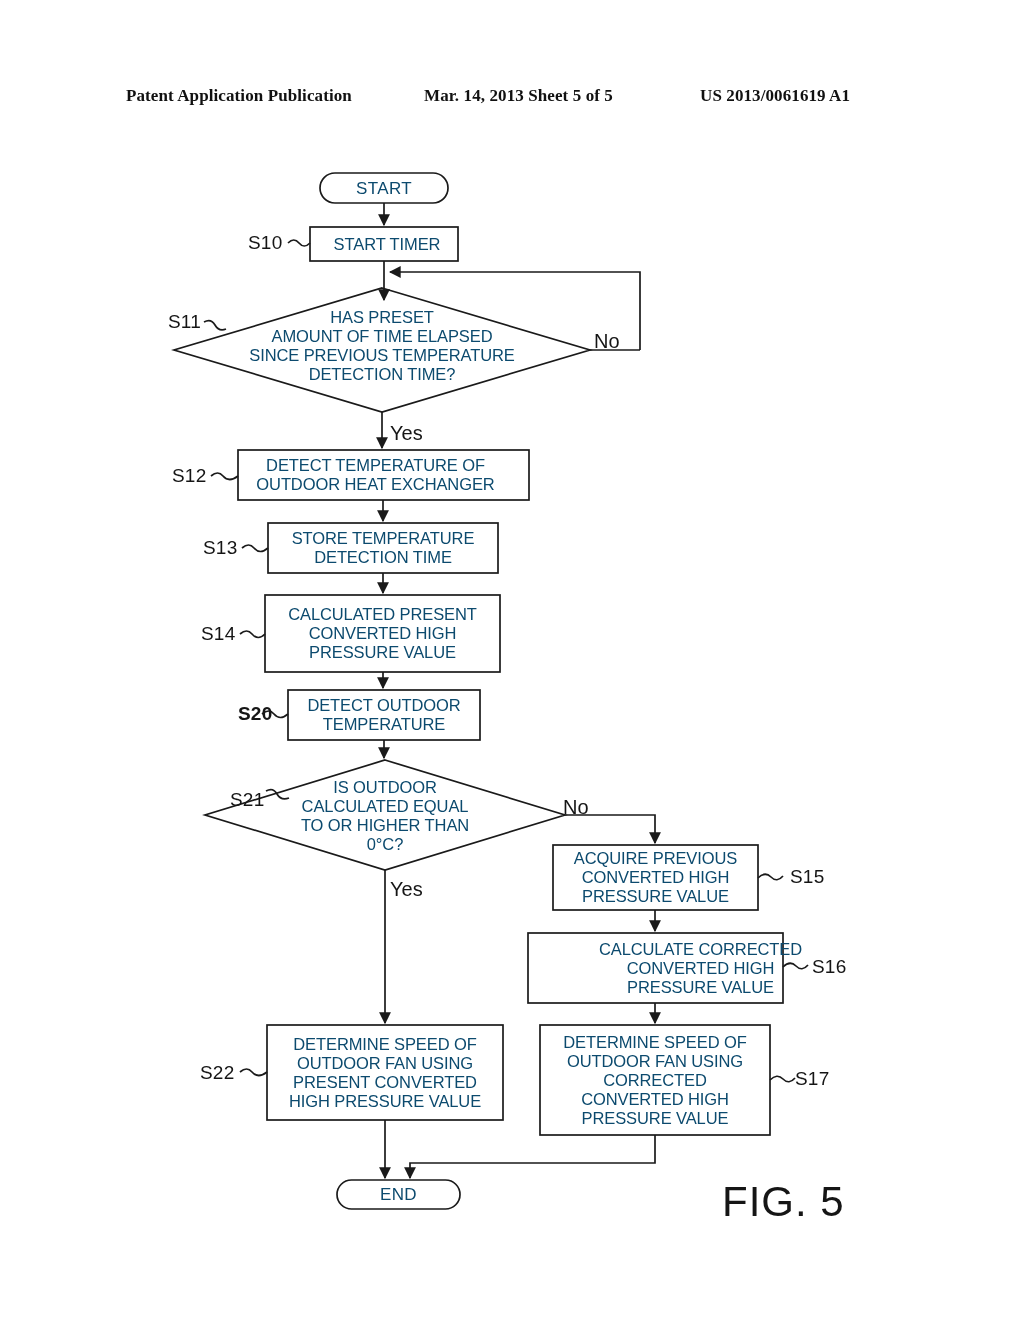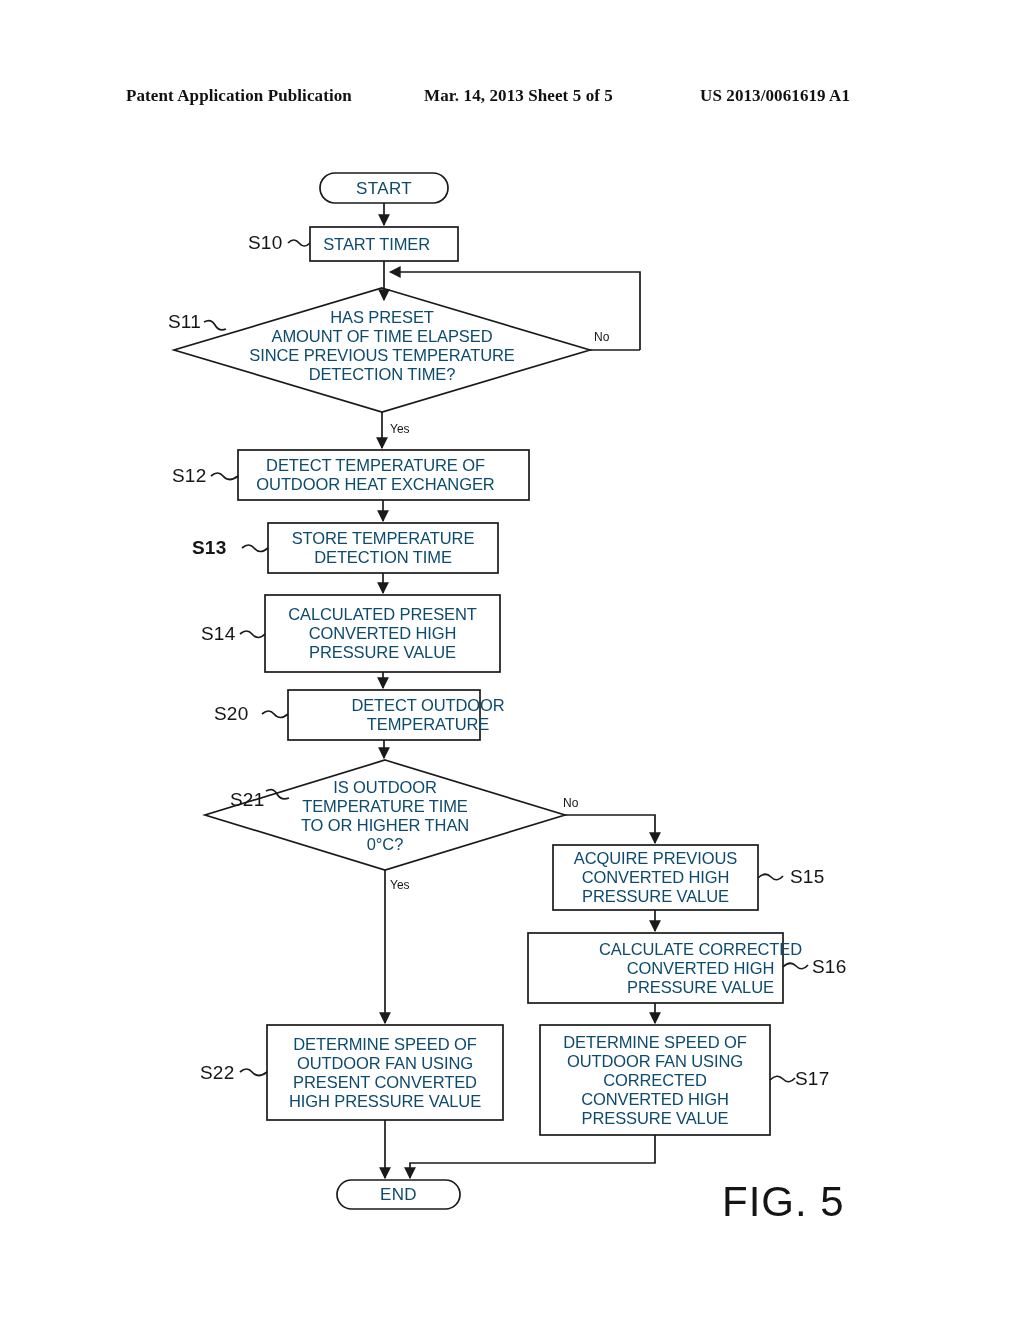--- a/index.html
+++ b/index.html
@@ -69,21 +69,21 @@
     font-size: 19px;
     letter-spacing: 0.2px;
     color: #151515;
     white-space: nowrap;
   }
 
   
   .branch-label {
     position: absolute;
     font-family: "Liberation Sans", sans-serif;
-    font-size: 12px;
+    font-size: 20px;
     color: #151515;
     white-space: nowrap;
   }
 
   
   .fig-caption {
     position: absolute;
     left: 722px;
     top: 1178px;
     font-family: "Liberation Sans", sans-serif;
@@ -174,21 +174,21 @@
       <path d="M 783 967 q 7 -7 13 -1 q 6 6 12 -1"></path>
       <path d="M 240 1072 q 7 -6 12 0 q 6 7 15 0"></path>
       <path d="M 770 1080 q 7 -7 13 -1 q 6 6 12 -1"></path>
     </g>
   </svg>
 
   <div class="node-text term-text" style="left:320px; top:173px; width:128px; height:30px;">
     <span class="ln">START</span>
   </div>
 
-  <div class="node-text" style="left:306px; top:227px; width:124px; height:34px;align-items:flex-end;">
+  <div class="node-text" style="left:325px; top:227px; width:124px; height:34px;">
     <span class="ln">START TIMER</span>
   </div>
 
   <div class="node-text" style="left:182px; top:306px; width:400px; height:80px;">
     <span class="ln">HAS PRESET</span>
     <span class="ln">AMOUNT OF TIME ELAPSED</span>
     <span class="ln">SINCE PREVIOUS TEMPERATURE</span>
     <span class="ln">DETECTION TIME?</span>
   </div>
 
@@ -201,28 +201,28 @@
     <span class="ln">STORE TEMPERATURE</span>
     <span class="ln">DETECTION TIME</span>
   </div>
 
   <div class="node-text" style="left:265px; top:595px; width:235px; height:77px;">
     <span class="ln">CALCULATED PRESENT</span>
     <span class="ln">CONVERTED HIGH</span>
     <span class="ln">PRESSURE VALUE</span>
   </div>
 
-  <div class="node-text" style="left:288px; top:690px; width:192px; height:50px;padding-left:44px;">
+  <div class="node-text" style="left:288px; top:690px; width:192px; height:50px;">
     <span class="ln">DETECT OUTDOOR</span>
     <span class="ln">TEMPERATURE</span>
   </div>
 
   <div class="node-text" style="left:215px; top:778px; width:340px; height:76px;">
     <span class="ln">IS OUTDOOR</span>
-    <span class="ln">TEMPERATURE TIME</span>
+    <span class="ln">CALCULATED EQUAL</span>
     <span class="ln">TO OR HIGHER THAN</span>
     <span class="ln">0°C?</span>
   </div>
 
   <div class="node-text" style="left:553px; top:845px; width:205px; height:65px;">
     <span class="ln">ACQUIRE PREVIOUS</span>
     <span class="ln">CONVERTED HIGH</span>
     <span class="ln">PRESSURE VALUE</span>
   </div>
 
@@ -247,23 +247,23 @@
     <span class="ln">PRESSURE VALUE</span>
   </div>
 
   <div class="node-text term-text" style="left:337px; top:1180px; width:123px; height:29px;">
     <span class="ln">END</span>
   </div>
 
   <div class="step-label" style="left:248px; top:232px;">S10</div>
   <div class="step-label" style="left:168px; top:311px;">S11</div>
   <div class="step-label" style="left:172px; top:465px;">S12</div>
-  <div class="step-label" style="left:192px; top:537px;font-weight:bold;">S13</div>
+  <div class="step-label" style="left:203px; top:537px;">S13</div>
   <div class="step-label" style="left:201px; top:623px;">S14</div>
-  <div class="step-label" style="left:214px; top:703px;">S20</div>
+  <div class="step-label" style="left:238px; top:703px;font-weight:bold;">S20</div>
   <div class="step-label" style="left:230px; top:781px;margin-top:8px;">S21</div>
   <div class="step-label" style="left:790px; top:866px;">S15</div>
   <div class="step-label" style="left:812px; top:956px;">S16</div>
   <div class="step-label" style="left:200px; top:1062px;">S22</div>
   <div class="step-label" style="left:795px; top:1068px;">S17</div>
 
   <div class="branch-label" style="left:594px; top:330px;">No</div>
   <div class="branch-label" style="left:390px; top:422px;">Yes</div>
   <div class="branch-label" style="left:563px; top:796px;">No</div>
   <div class="branch-label" style="left:390px; top:878px;">Yes</div>

